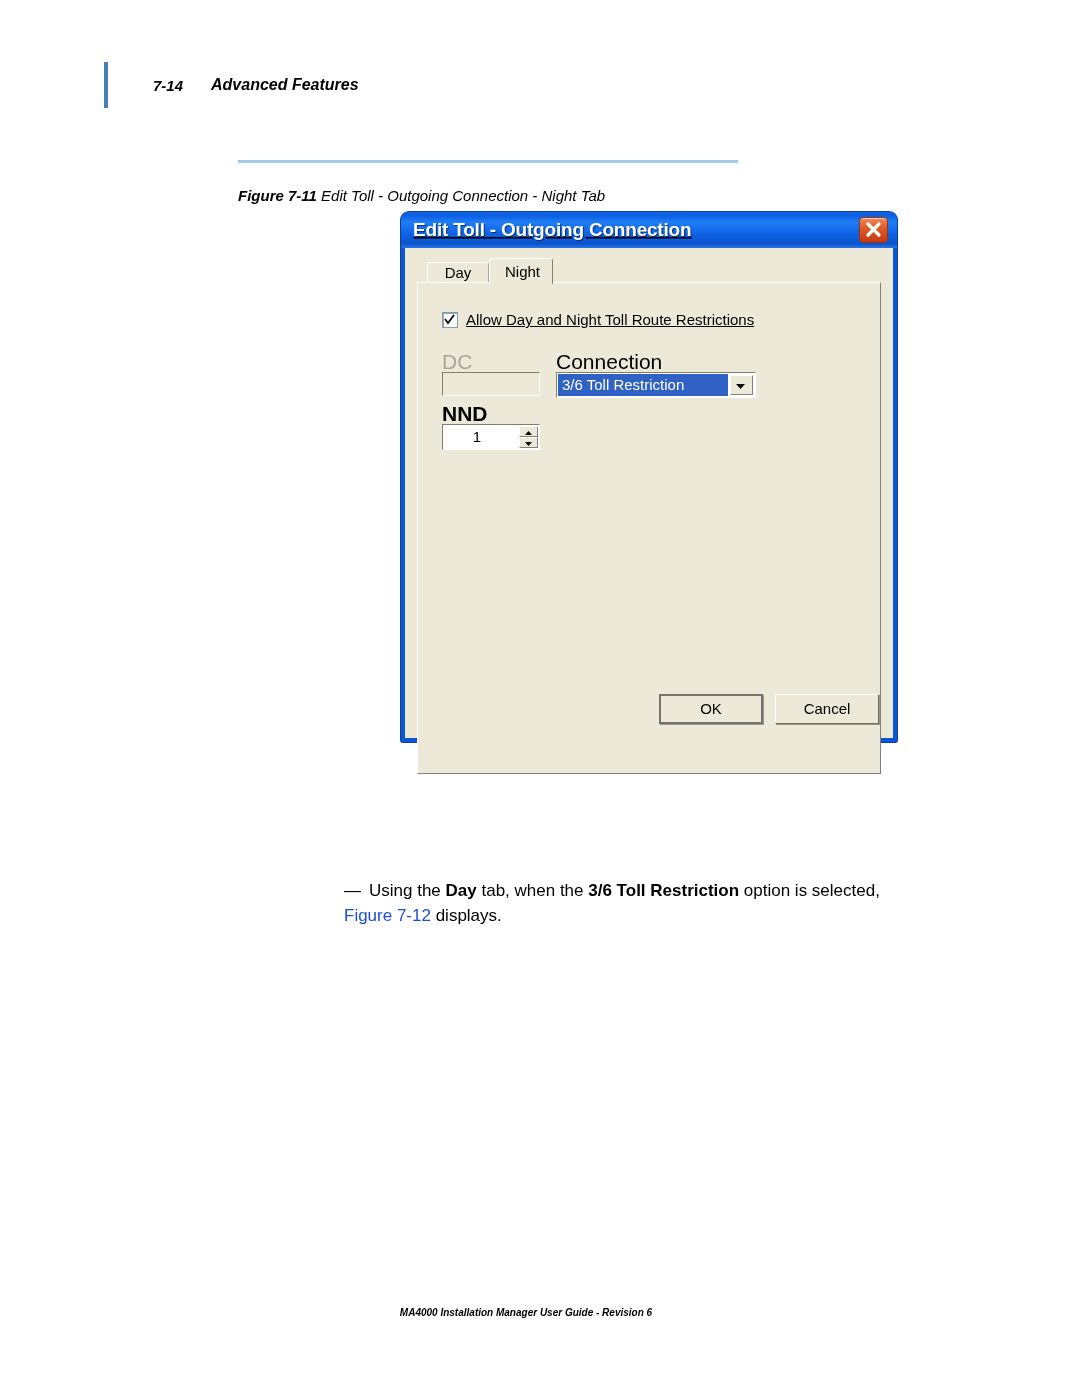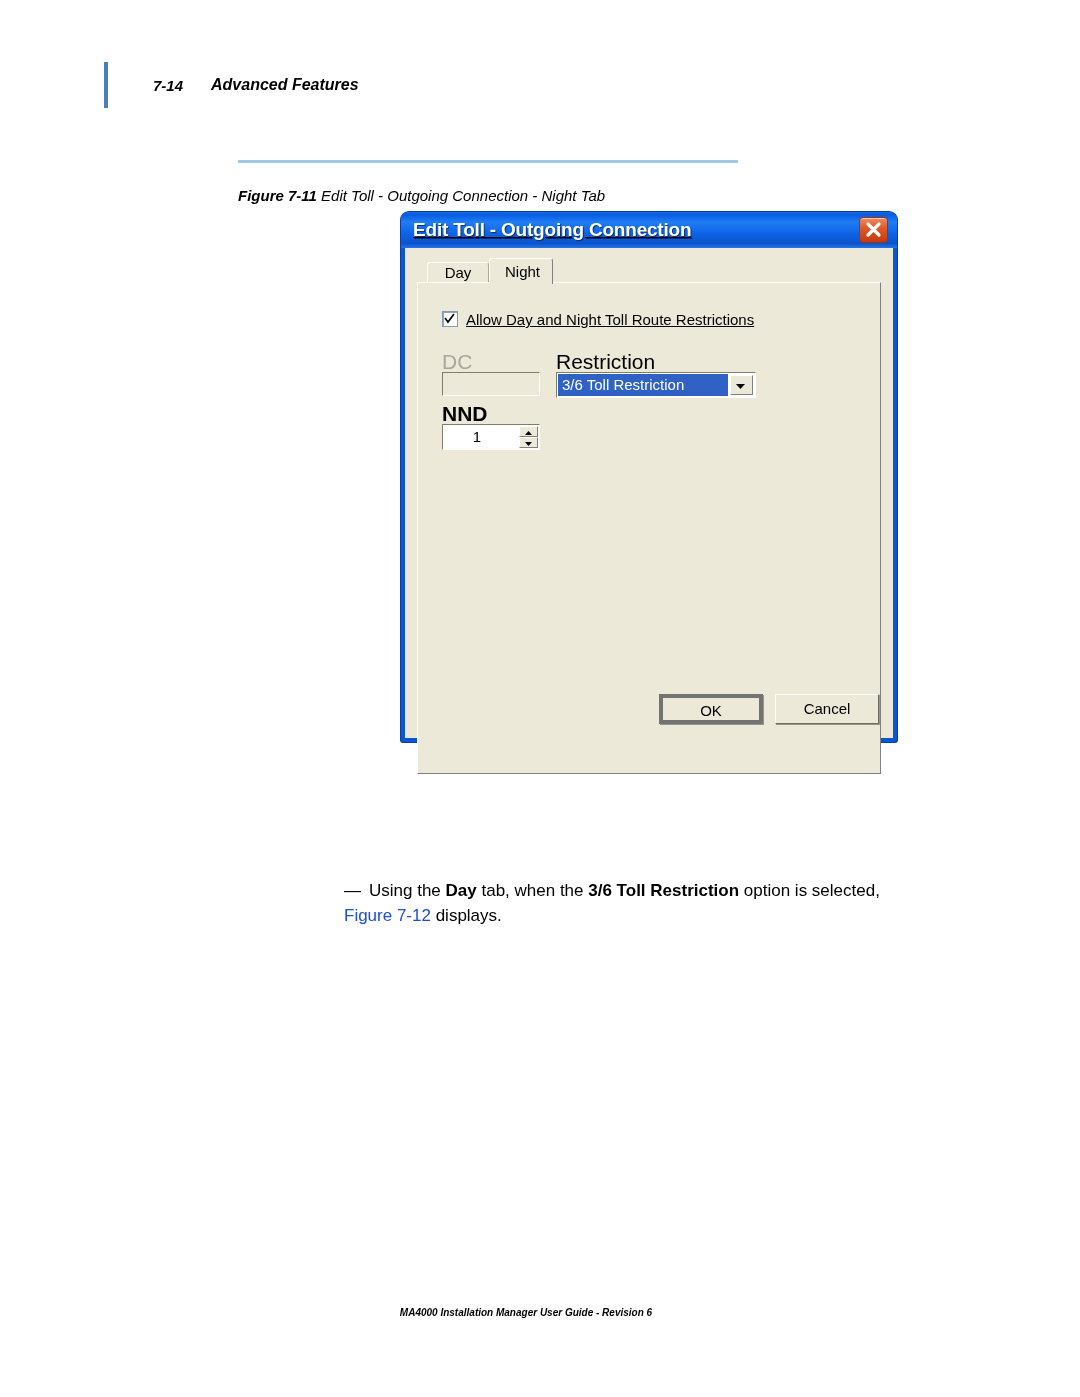--- a/index.html
+++ b/index.html
@@ -171,21 +171,21 @@
     border-left: 1px solid #ffffff;
     border-right: 1px solid #808080;
     border-bottom: 1px solid #808080;
     box-sizing: border-box;
     padding: 14px 16px;
   }
 
   
   .checkbox-row {
     display: flex;
-    align-items: flex-start;
+    align-items: flex-end;
     margin: 14px 0 0 8px;
   }
   .checkbox-box {
     width: 14px;
     height: 14px;
     background: #ffffff;
     border: 1px solid #7f9db9;
     box-shadow: inset 1px 1px 0 #9aa3ae;
     position: relative;
     margin-right: 8px;
@@ -300,21 +300,21 @@
     border: 1px solid;
     border-color: #ffffff #6f6f64 #6f6f64 #ffffff;
     box-shadow: 1px 1px 0 #9a9687;
     color: #000;
     line-height: 28px;
     text-align: center;
     cursor: pointer;
     box-sizing: border-box;
   }
   .xp-button.default {
-    border: 4px solid #737373;
+    border: 2px solid #737373;
     line-height: 26px;
   }
 
   
   .body-text {
     position: absolute;
     left: 344px;
     top: 878px;
     width: 580px;
     font-size: 17px;
@@ -398,21 +398,21 @@
               </svg>
             </div>
             <div class="spin-btn">
               <svg width="9" height="6" viewBox="0 0 9 6" aria-hidden="true">
                 <path d="M4.5 5 L1 1 L8 1 Z" fill="#000000"></path>
               </svg>
             </div>
           </div>
         </div>
 
-        <div class="field-label label-restriction">Restriction</div>
+        <div class="field-label label-restriction">Connection</div>
         <div class="sunken combo">
           <div class="combo-text">3/6 Toll Restriction</div>
           <div class="combo-arrow">
             <svg width="11" height="7" viewBox="0 0 11 7" aria-hidden="true">
               <path d="M1 1 L10 1 L5.5 6 Z" fill="#000000"></path>
             </svg>
           </div>
         </div>
 
       </div>

